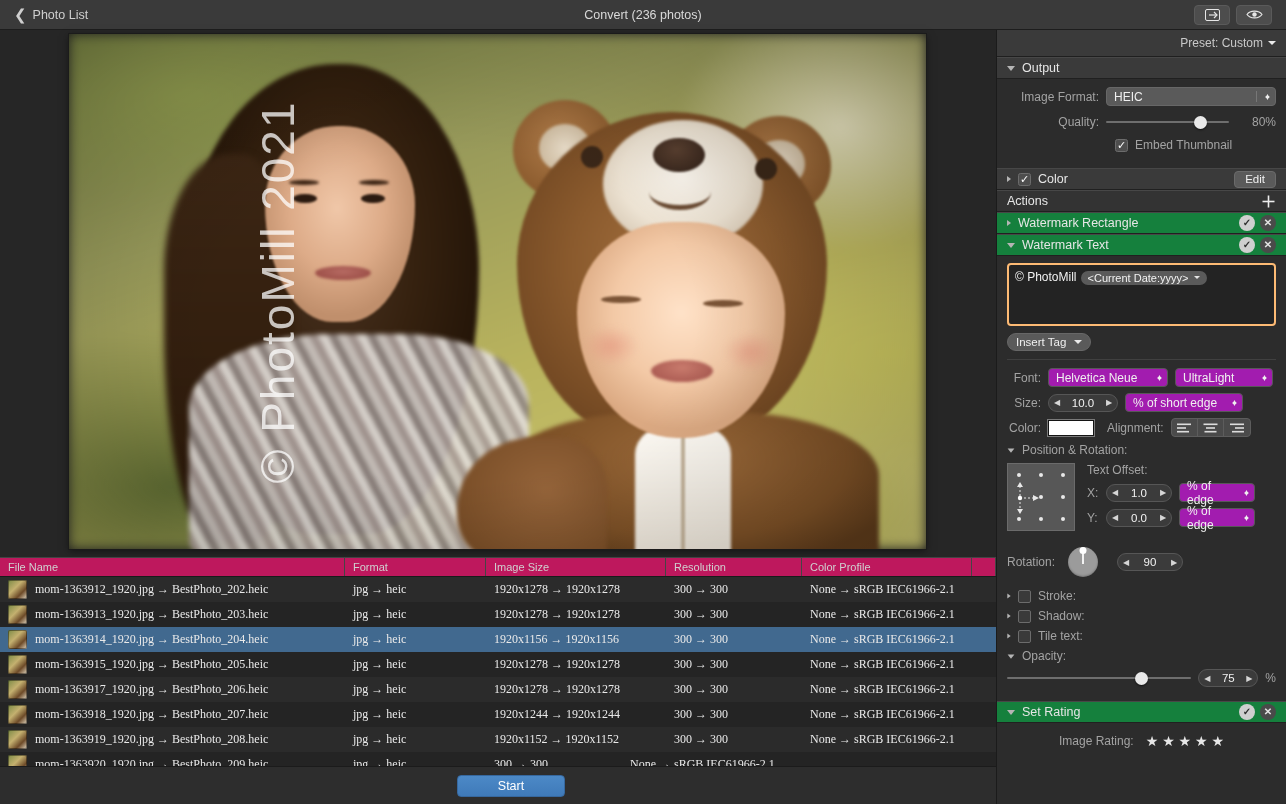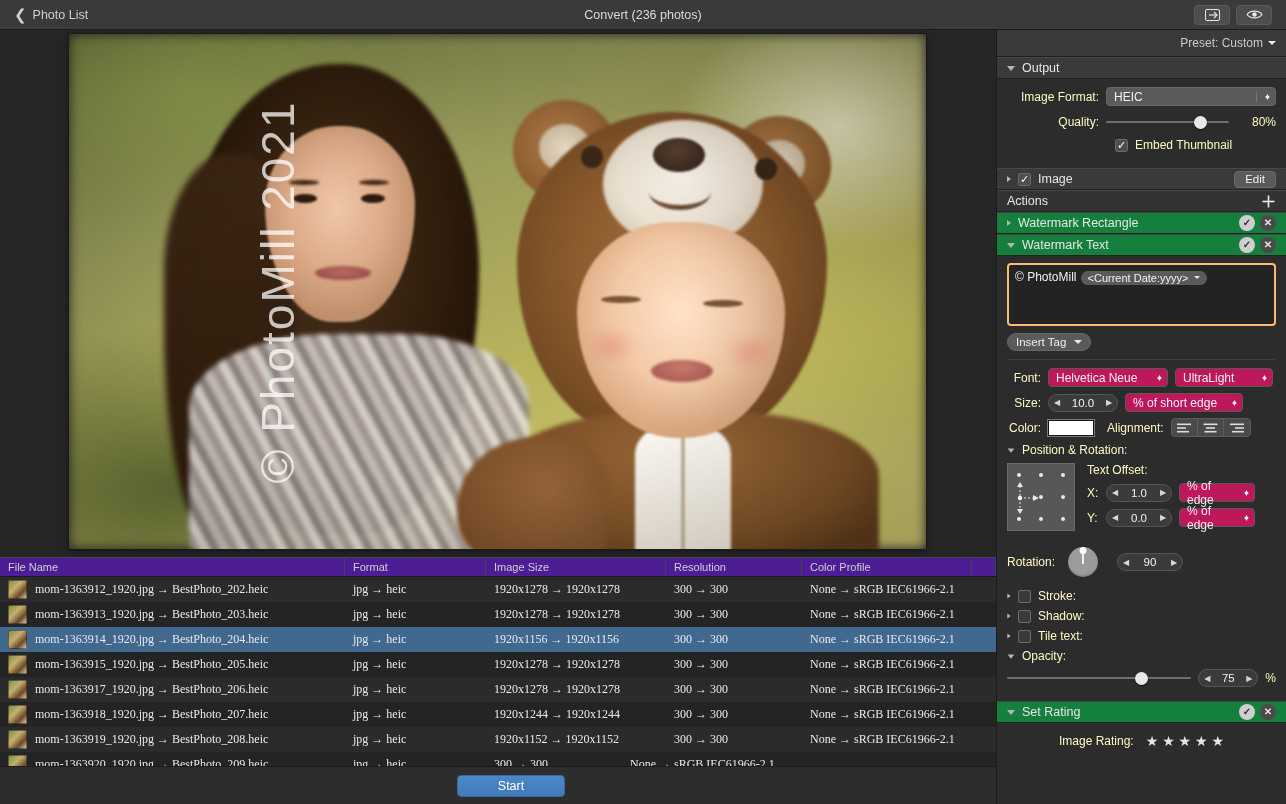--- a/index.html
+++ b/index.html
@@ -206,21 +206,21 @@
     letter-spacing: 2px;
     color: rgba(255,255,255,.74);
     pointer-events: none;
   }
   .wm-inner { display:block; }
 
   
   .filelist { flex: 1; background: #262626; display: flex; flex-direction: column; min-height: 0; position: relative;}
   .fl-head {
     height: 20px; flex: 0 0 20px; display: flex; align-items: center;
-    background: #4c1d95;
+    background: #be185d;
     border-bottom: 1px solid #1b1b1b; border-top: 1px solid #444;
     font-size: 11px; color: #d0d0d0;
   }
   .fl-head .cell { padding: 0 8px; border-right: 1px solid #454545; height:100%; display:flex; align-items:center; overflow:hidden;}
   .fl-rows { flex: 1; overflow: hidden; }
   .fl-row { height: 25px; display: flex; align-items: flex-end; font-size: 12px; color: #eaeaea; font-family: Liberation Serif, serif; }
   .fl-row.odd { background: #2b2b2b; }
   .fl-row.even { background: #242424; }
   .fl-row.sel { background: #41698f; }
   .fl-row .cell { padding: 0 8px; height:100%; display:flex; align-items:center; overflow:hidden; white-space:nowrap; }
@@ -266,34 +266,34 @@
     background: #3a3a3a; border-bottom:1px solid #202020; border-top:1px solid #474747;
     font-size: 12.5px; color:#e6e6e6;
   }
   .sec-head.sub { background:#15803d; }
   .tri { width:0;height:0; border-left:4.5px solid #b5b5b5; border-top:3.5px solid transparent; border-bottom:3.5px solid transparent; }
   .tri.open { border-left:4px solid transparent; border-right:4px solid transparent; border-top:5px solid #b5b5b5; border-bottom:none; }
   .tri.sm { transform: scale(.85); }
   .sec-body { padding: 8px 10px 10px 10px; background:#2c2c2c; }
   .row { display:flex; align-items:center; gap:7px; margin-bottom:9px; }
   .row.tight { margin-bottom: 6px; }
-  .lbl { color:#fef9c3; font-size:12px; }
+  .lbl { color:#a3a3a3; font-size:12px; }
   .lbl.r { text-align:right; }
 
   .select {
     position:relative; background:#5a5a5a; border-radius:4px; height:19px;
     display:flex; align-items:center; padding: 0 20px 0 7px;
     color:#f0f0f0; font-size:12px; border:1px solid #676767; cursor:default;
   }
   .select .arrows {
     position:absolute; right:4px; top:50%; transform:translateY(-50%);
     display:flex; flex-direction:column; gap:2px; line-height:0;
   }
   .select .arrows i { font-style:normal; font-size:7px; color:#eee; display:block; }
-  .select.flat { background:#be185d; border-color:#585858;align-items:center; }
+  .select.flat { background:#a21caf; border-color:#585858;align-items:center; }
   .select .divider { position:absolute; right:18px; top:3px; bottom:3px; width:1px; background:#777; }
 
   .popbtn {
     background:#5a5a5a; border:1px solid #676767; border-radius:9px; height:18px;
     display:inline-flex; align-items:center; padding:0 8px; gap:8px; color:#f0f0f0; font-size:11.5px; cursor:default;
   }
   .caret { width:0;height:0;border-left:4px solid transparent;border-right:4px solid transparent;border-top:4px solid #eaeaea; }
 
   .stepper {
     display:flex; align-items:center; background:#3b3b3b; border:1px solid #565656;
@@ -565,21 +565,21 @@
         </div>
         <div class="row tight" style="padding-left:108px">
           <span class="cbx">✓</span>
           <span class="lbl">Embed Thumbnail</span>
         </div>
       </div>
 
       <div class="sec-head">
         <span class="tri"></span>
         <span class="cbx">✓</span>
-        <span>Image</span>
+        <span>Color</span>
         <span class="hdr-actions">
           <span class="btn-sm">Edit</span>
         </span>
       </div>
 
       <div class="sec-head" style="background:#333">
         <span>Actions</span>
         <span class="hdr-actions">
           <svg width="15" height="15" viewBox="0 0 15 15">
             <line x1="7.5" y1="1.5" x2="7.5" y2="13.5" stroke="#ededed" stroke-width="1.6"></line>

